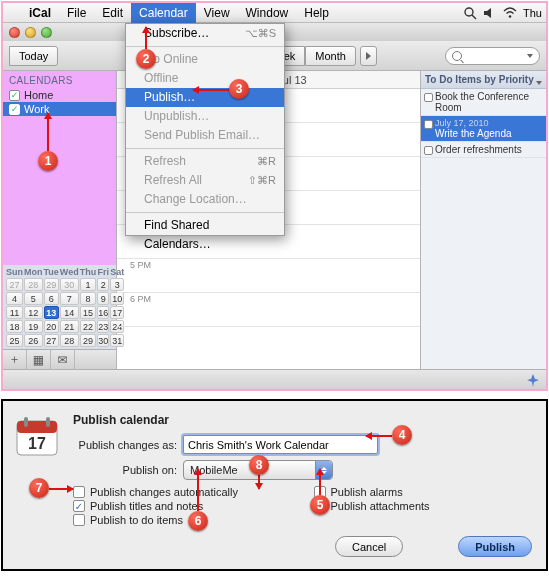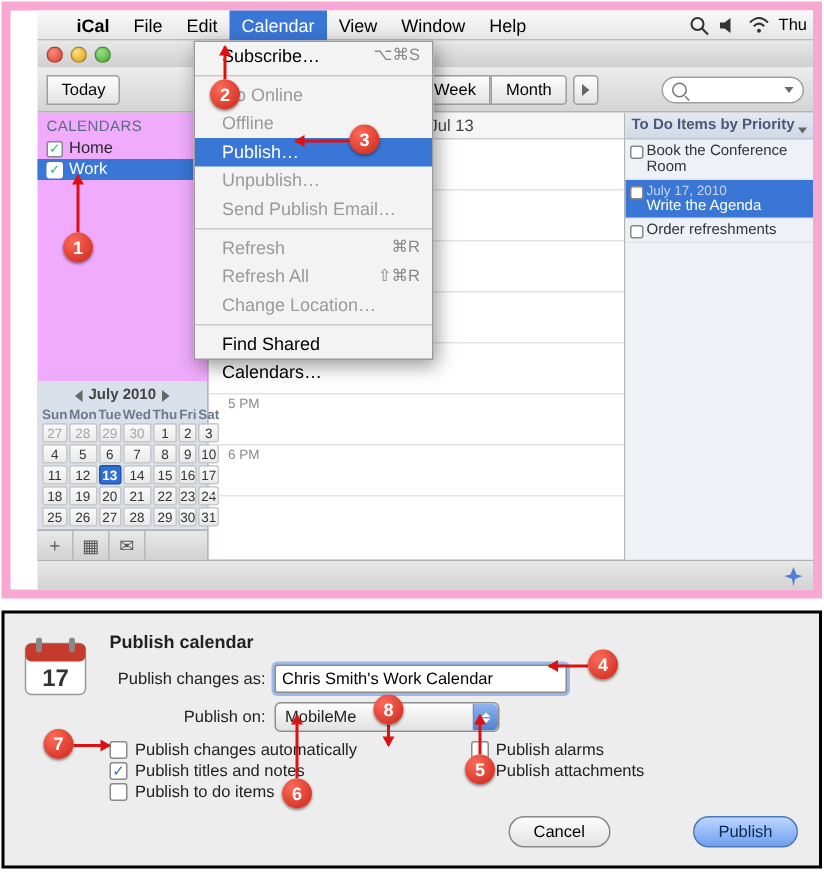--- a/index.html
+++ b/index.html
@@ -1,17 +1,17 @@
 <!DOCTYPE html>
 <html><head>
 <meta charset="utf-8">
 <style>
   * { box-sizing: border-box; font-family: "Lucida Grande", "Helvetica Neue", Arial, sans-serif; }
   body { margin:0; background:#fff; width:549px; }
-  .frame { border:6px solid #f9a8d4; margin:1px;padding-left:18px; }
+  .frame { border:2px solid #f9a8d4; margin:1px; }
   
   .mac-menubar { height:20px; background:linear-gradient(#f9f9f9,#e6e6e6); display:flex; align-items:center; font-size:12px; color:#000; border-bottom:1px solid #bbb; position:relative; }
   .apple { width:18px; text-align:center; font-size:13px; }
   .menubar-item { padding:0 8px; height:20px; line-height:20px; }
   .menubar-item.app { font-weight:bold; }
   .menubar-item.open { background:#3a76d6; color:#fff; }
   .menubar-right { margin-left:auto; display:flex; align-items:center; gap:6px; padding-right:4px; font-size:11px; }
   .menubar-right .ico { width:14px; height:14px; display:inline-block; }
   
   .dropdown { position:absolute; left:122px; top:20px; width:160px; background:#f3f3f3; border:1px solid #9b9b9b; box-shadow:2px 4px 12px rgba(0,0,0,0.4); font-size:12px; z-index:50; }
@@ -91,21 +91,21 @@
   .dlg-row input[type=text]{flex:0 0 195px;height:19px;border:1px solid #8a8a8a;border-radius:2px;padding:0 4px;font-size:11px;box-shadow:0 0 0 2px rgba(90,140,230,0.55);}
   .popup{flex:0 0 150px;height:20px;background:linear-gradient(#fdfdfd,#e1e1e1);border:1px solid #8f8f8f;border-radius:4px;display:flex;align-items:center;padding:0 6px;position:relative;font-size:11px;}
   .popup .knob{position:absolute;right:0;top:0;width:17px;height:100%;background:linear-gradient(#8fb5ef,#4f7fd0);border-left:1px solid #6d8fc7;border-radius:0 4px 4px 0;display:flex;flex-direction:column;align-items:center;justify-content:center;gap:1px;}
   .popup .knob .t{width:0;height:0;border-left:3px solid transparent;border-right:3px solid transparent;border-bottom:3px solid #fff;}
   .popup .knob .b{width:0;height:0;border-left:3px solid transparent;border-right:3px solid transparent;border-top:3px solid #fff;}
   .cbgrid{display:grid;grid-template-columns:1fr 1fr;gap:2px 22px;margin:6px 0 10px 0;}
   .cb{display:flex;align-items:center;gap:5px;}
   .cb .box{width:12px;height:12px;border:1px solid #8a8a8a;border-radius:2px;background:#fff;display:flex;align-items:center;justify-content:center;font-size:10px;color:#2f6fd3;}
   .dlg-buttons{display:flex;justify-content:flex-end;gap:10px;}
   .push{height:21px;padding:0 16px;border:1px solid #8a8a8a;border-radius:11px;background:linear-gradient(#fdfdfd,#e2e2e2);font-size:11px;margin-left:45px;}
-  .push.default{background:linear-gradient(#bcd6ff,#6fa0ee);border-color:#4f77bf;color:#0a2a55;font-weight:normal;}
+  .push.default{background:linear-gradient(#bcd6ff,#6fa0ee);border-color:#4f77bf;color:#0a2a55;font-weight:bold;}
   .wrap{position:relative;width:549px;}
 </style>
 </head>
 <body>
 
 <div class="wrap">
 
 <div class="frame" style="position:relative;">
 
   <div class="mac-menubar">
@@ -186,25 +186,20 @@
       <div class="sb-row">
         <span class="chk">✓</span>
         <span>Home</span>
       </div>
       <div class="sb-row sel">
         <span class="chk">✓</span>
         <span>Work</span>
       </div>
 
       <div class="minical">
-        <div class="mc-head">
-          <span class="arrw l"></span>
-          <span>July 2010</span>
-          <span class="arrw r"></span>
-        </div>
         <div class="mc-grid" id="mc-grid">
               <div class="dh">Sun</div>
               <div class="dh">Mon</div>
               <div class="dh">Tue</div>
               <div class="dh">Wed</div>
               <div class="dh">Thu</div>
               <div class="dh">Fri</div>
               <div class="dh">Sat</div>
               <div class="dc dim">27</div>
               <div class="dc dim">28</div>

